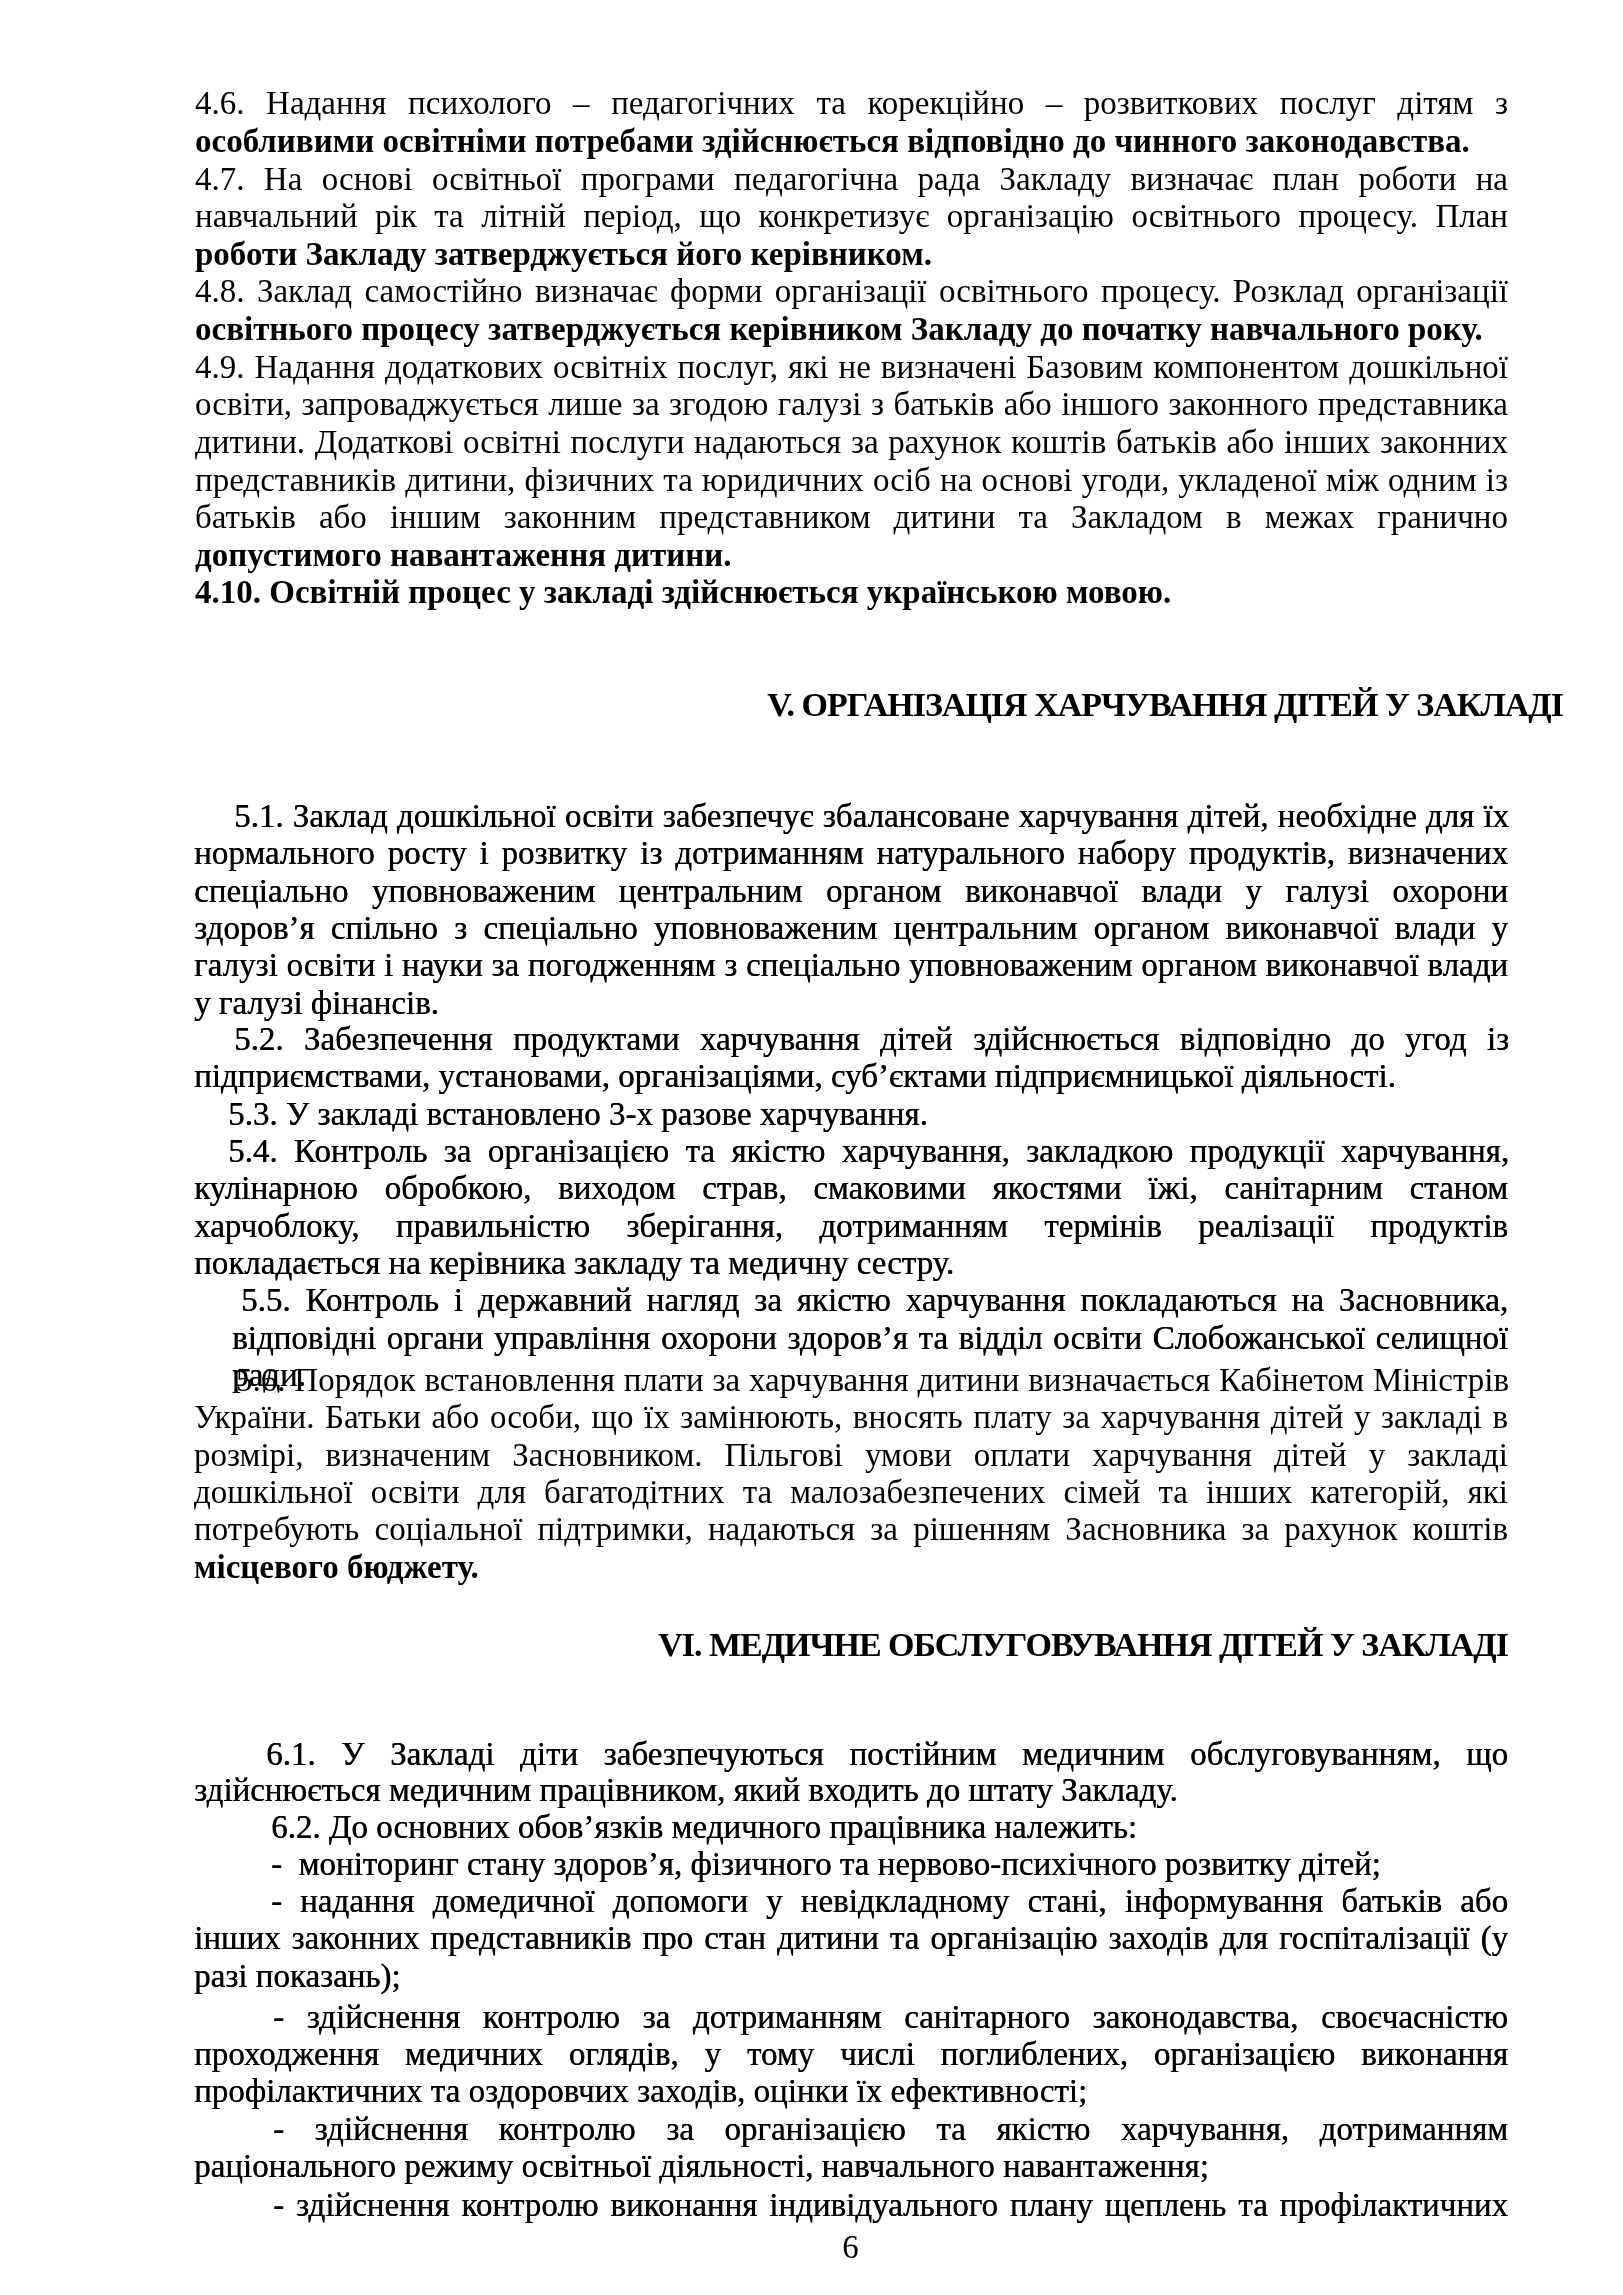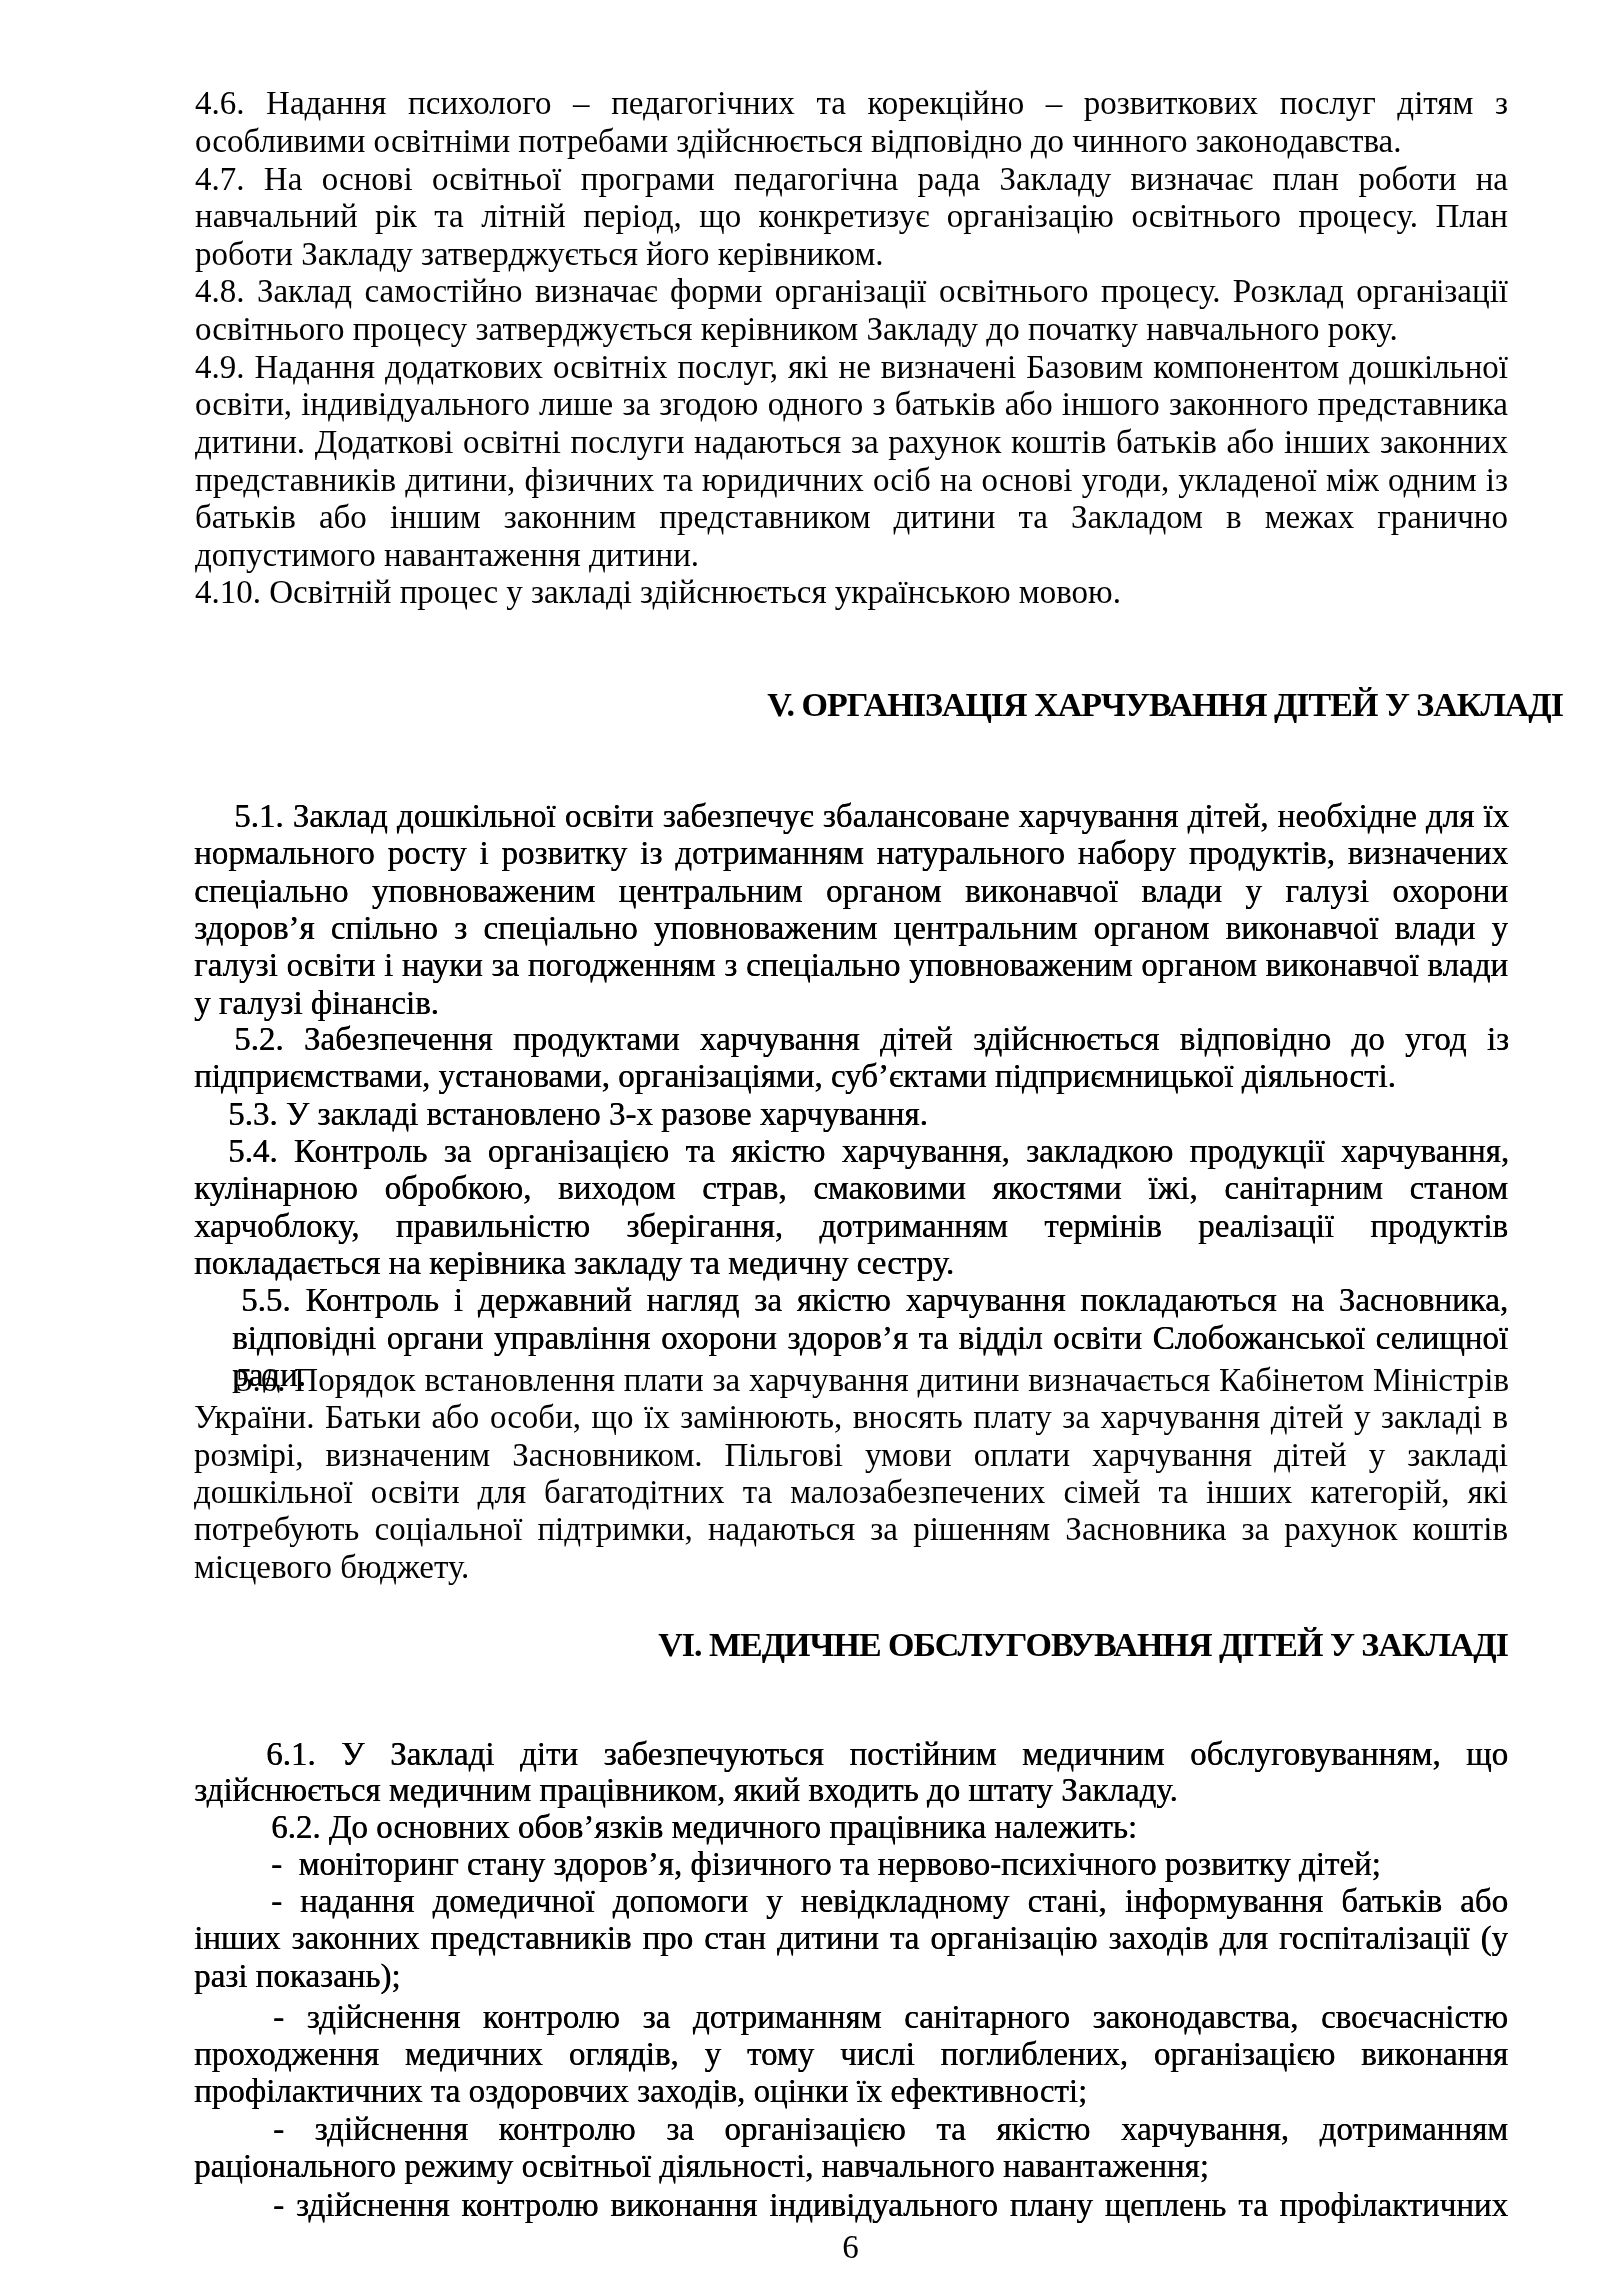--- a/index.html
+++ b/index.html
@@ -1,21 +1,21 @@
 <!DOCTYPE html>
 <html style="font-size:10.5px"><head>
   <meta charset="utf-8">
   <style>
     html, body { margin: 0; padding: 0; background: #ffffff; }
     body { width: 1623px; height: 2295px; position: relative; overflow: hidden; }
     .page { position: absolute; left: 0; top: 4px; width: 1298px; height: 2295px; background: #ffffff; color: #000000;
             font-family: "Liberation Serif", "DejaVu Serif", serif; }
     .ln { position: absolute; height: 38px; line-height: 38px; font-size: 33px; white-space: nowrap; }
     .j { text-align: justify; text-align-last: justify; white-space: normal; overflow: hidden; }
-    .l { text-align: left; }
+    .l { text-align: left; font-weight: bold; }
     .heavy { font-weight: normal; text-shadow: 0.4px 0 0 #000; margin-top: 32px; }
     .hd { position: absolute; height: 39px; line-height: 39px; font-size: 34px; font-weight: bold; text-align: right;
           letter-spacing: -1px; white-space: nowrap; }
     .pagenum { position: absolute; left: 811px; width: 79px; text-align: center; font-size: 33px; height: 38px; line-height: 38px; }
   </style>
 </head>
 <body>
 
 <div class="page">
 
@@ -27,21 +27,21 @@
     <div class="ln j" style="left:195px;width:1313px;top:156px">4.7. На основі освітньої програми педагогічна рада Закладу визначає план роботи на</div>
     <div class="ln j" style="left:195px;width:1313px;top:193px">навчальний рік та літній період, що конкретизує організацію освітнього процесу. План</div>
     <div class="ln l" style="left:195px;width:1313px;top:231px">роботи Закладу затверджується його керівником.</div>
   </div>
   <div>
     <div class="ln j" style="left:195px;width:1313px;top:268px">4.8. Заклад самостійно визначає форми організації освітнього процесу. Розклад організації</div>
     <div class="ln l" style="left:195px;width:1313px;top:306px">освітнього процесу затверджується керівником Закладу до початку навчального року.</div>
   </div>
   <div>
     <div class="ln j" style="left:195px;width:1313px;top:344px">4.9. Надання додаткових освітніх послуг, які не визначені Базовим компонентом дошкільної</div>
-    <div class="ln j" style="left:195px;width:1313px;top:381px">освіти, індивідуального лише за згодою одного з батьків або іншого законного представника</div>
+    <div class="ln j" style="left:195px;width:1313px;top:381px">освіти, запроваджується лише за згодою галузі з батьків або іншого законного представника</div>
     <div class="ln j" style="left:195px;width:1313px;top:419px">дитини. Додаткові освітні послуги надаються за рахунок коштів батьків або інших законних</div>
     <div class="ln j" style="left:195px;width:1313px;top:457px">представників дитини, фізичних та юридичних осіб на основі угоди, укладеної між одним із</div>
     <div class="ln j" style="left:195px;width:1313px;top:494px">батьків або іншим законним представником дитини та Закладом в межах гранично</div>
     <div class="ln l" style="left:195px;width:1313px;top:532px">допустимого навантаження дитини.</div>
   </div>
   <div>
     <div class="ln l" style="left:195px;width:1313px;top:569px">4.10. Освітній процес у закладі здійснюється українською мовою.</div>
   </div>
 
   <div class="hd" style="left:195px;width:1368px;top:681px">V. ОРГАНІЗАЦІЯ ХАРЧУВАННЯ ДІТЕЙ У ЗАКЛАДІ</div>

